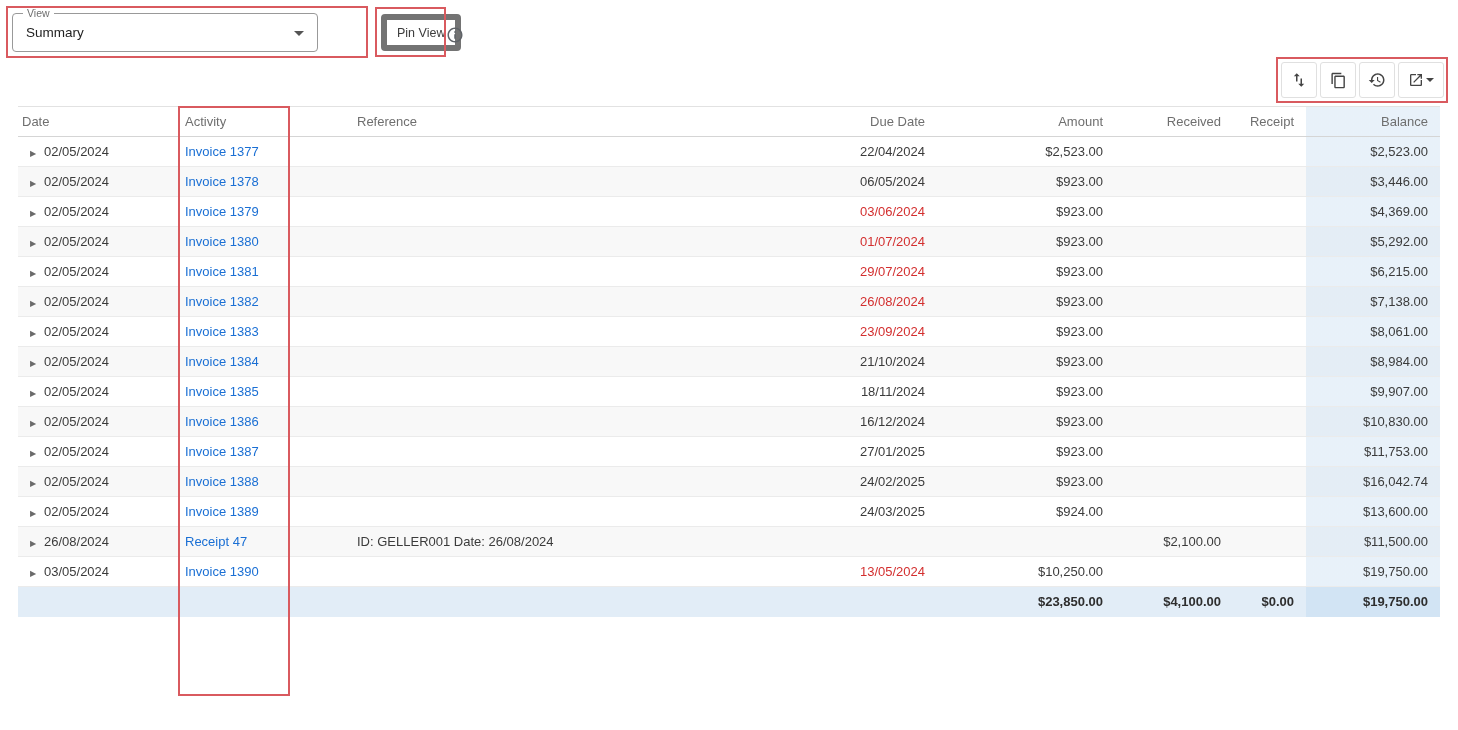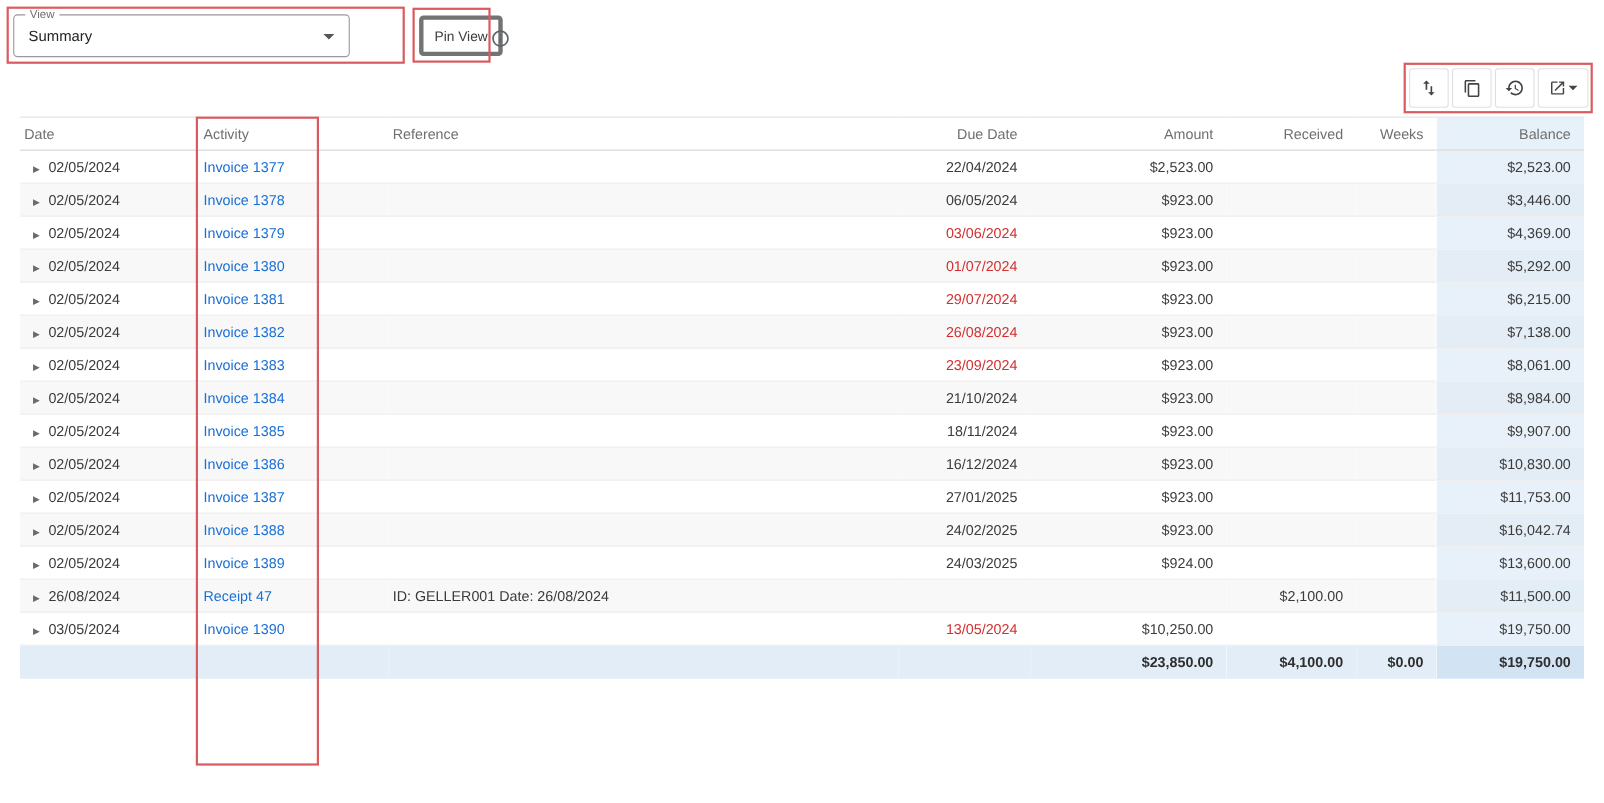--- a/index.html
+++ b/index.html
@@ -19,21 +19,21 @@
     font-size:10.5px;color:#6f6f6f;
   }
   .view-value{position:absolute;left:13px;top:11px;font-size:13.5px;color:#222;}
   .select-caret{
     position:absolute;right:13px;top:17px;width:0;height:0;
     border-left:5px solid transparent;border-right:5px solid transparent;
     border-top:5px solid #555;
   }
   .pin-btn{
     position:absolute;left:381px;top:14px;height:37px;padding:0 10px;
-    border:4px solid #737373;border-radius:4px;background:#fff;
+    border:6px solid #737373;border-radius:4px;background:#fff;
     font-family:"Liberation Sans",sans-serif;font-size:12.5px;color:#3c3c3c;cursor:pointer;
   }
   .info-wrap{position:absolute;left:446px;top:26px;width:18px;height:18px;cursor:pointer;}
 
   .toolbar{position:absolute;top:62px;right:14px;display:flex;gap:3px;}
   .toolbar button{
     width:36px;height:36px;border:1px solid #e0e0e0;border-radius:3px;background:#fff;
     display:flex;align-items:center;justify-content:center;cursor:pointer;gap:2px;padding:0;
   }
   .toolbar button.wide{width:46px;}
@@ -125,21 +125,21 @@
 
   <table class="grid" data-name="transactions-table">
     <thead>
       <tr id="header-row" data-name="table-header-row">
           <th class="align-left" data-name="column-header-date" style="width: 163px;">Date</th>
           <th class="align-left" data-name="column-header-activity" style="width: 172px;">Activity</th>
           <th class="align-left" data-name="column-header-reference" style="width: 464px;">Reference</th>
           <th class="align-right" data-name="column-header-due" style="width: 120px;">Due Date</th>
           <th class="align-right" data-name="column-header-amount" style="width: 178px;">Amount</th>
           <th class="align-right" data-name="column-header-received" style="width: 118px;">Received</th>
-          <th class="align-right" data-name="column-header-credit" style="width: 73px;">Weeks</th>
+          <th class="align-right" data-name="column-header-credit" style="width: 73px;">Receipt</th>
           <th class="align-right cell-balance" data-name="column-header-balance" style="width: 134px;">Balance</th>
         </tr>
     </thead>
     <tbody id="table-body">
         <tr data-name="transaction-row">
           <td class="col-date align-left child" data-name="cell-date"><span class="arrow" data-name="expand-row-icon">▶</span><span data-name="date-text">02/05/2024</span></td>
           <td class="align-left" data-name="cell-activity"><span class="activity-link" data-name="activity-link">Invoice 1377</span></td>
           <td class="align-left" data-name="cell-reference"></td>
           <td class="align-right" data-name="cell-due-date">22/04/2024</td>
           <td class="align-right" data-name="cell-amount">$2,523.00</td>

